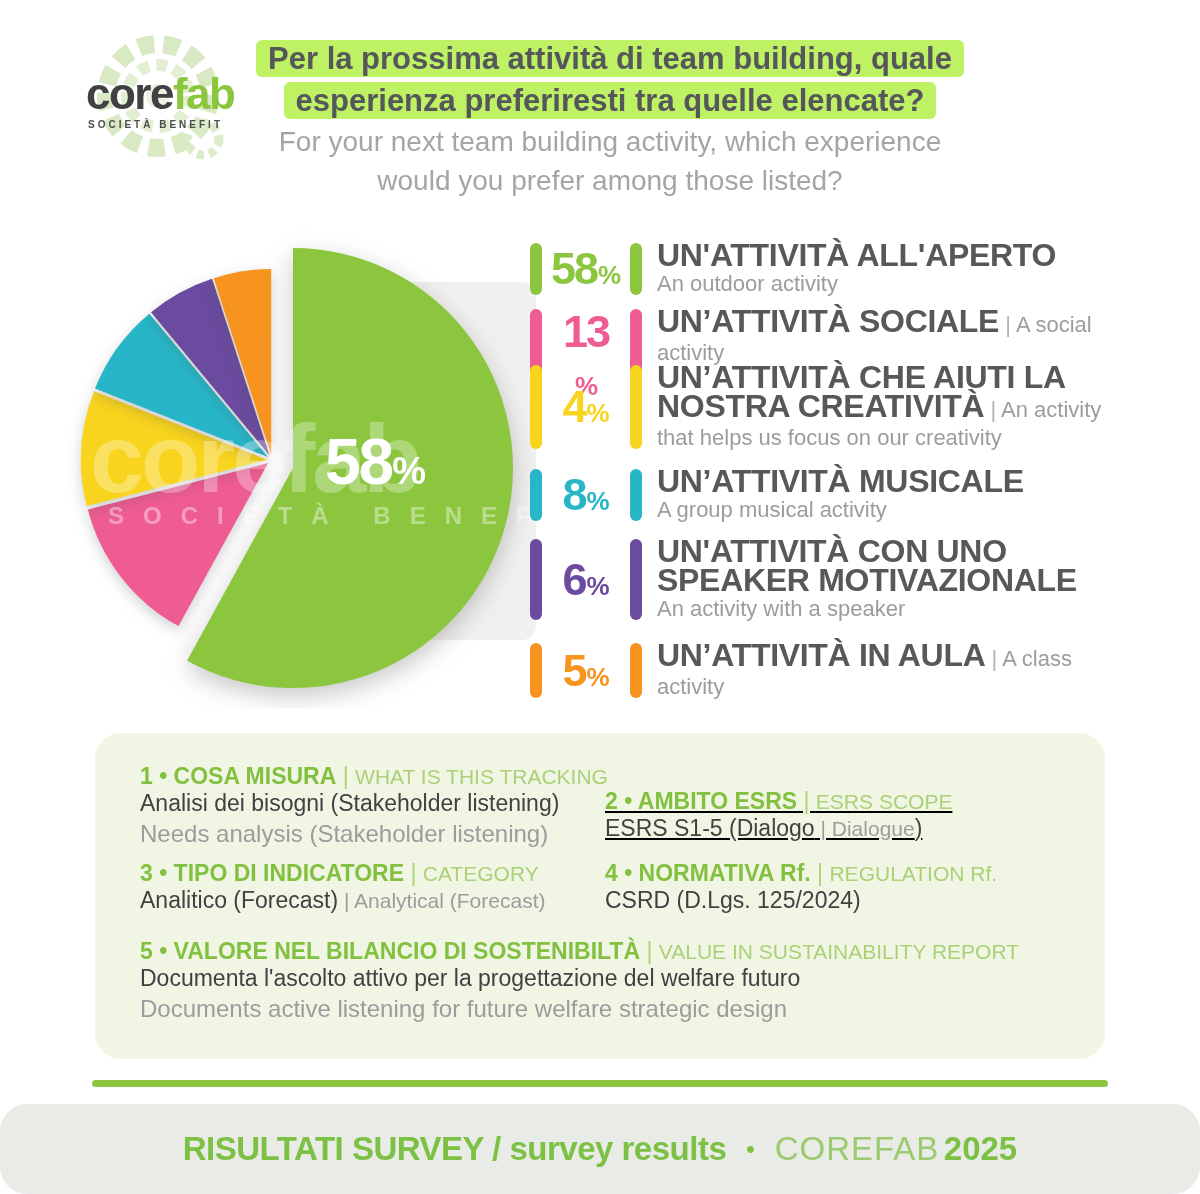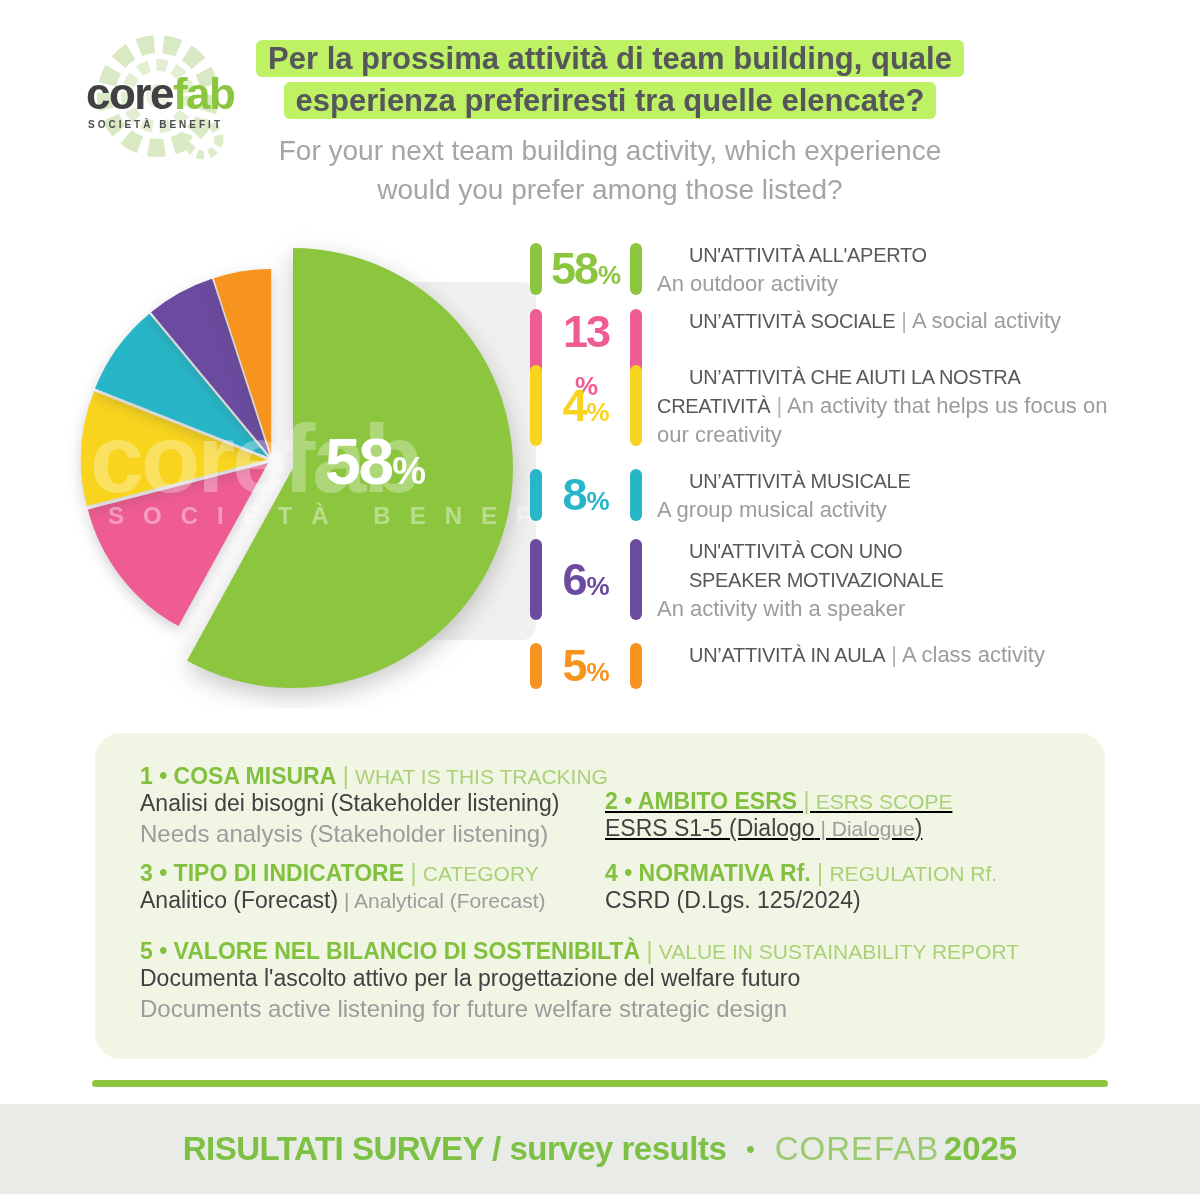--- a/index.html
+++ b/index.html
@@ -12,21 +12,21 @@
   .logo-text { position:absolute; left:26px; top:50px; font-size:44px; font-weight:700; letter-spacing:-1.5px; line-height:44px; }
   .logo-core { color:#414042; }
   .logo-fab  { color:#8cc63f; }
   .logo-sub  { position:absolute; left:28px; top:97px; font-size:10px; font-weight:700; letter-spacing:3px; color:#4b4c4e; }
 
   
   .titles { position:absolute; left:245px; top:38px; width:730px; text-align:center; }
   .title-line { font-size:31px; font-weight:700; color:#56575a; line-height:42px; }
   .title-line .hl { background:#bef264; border-radius:6px; padding:1px 12px; box-decoration-break:clone; }
   .subtitle-line { font-size:28px; color:#a5a5a5; line-height:39px; }
-  .subtitle-block { margin-top:9px; }
+  .subtitle-block { }
 
   
   .gray-panel { position:absolute; left:310px; top:282px; width:226px; height:358px; background:#f0f0ef; border-radius:14px; z-index:1; }
   .pie-svg { position:absolute; left:58px; top:228px; width:480px; height:480px; z-index:2; }
   .slice { filter:drop-shadow(0 5px 7px rgba(70,70,70,0.25)); }
   .slice-main { filter:drop-shadow(0 8px 12px rgba(70,70,70,0.30)); }
   .wm1 { position:absolute; left:90px; top:403px; font-size:97px; font-weight:700; letter-spacing:-3px; color:rgba(255,255,255,0.30); z-index:3; white-space:nowrap; }
   .wm2 { position:absolute; left:108px; top:502px; font-size:24px; font-weight:600; letter-spacing:19px; color:rgba(255,255,255,0.40); z-index:3; white-space:nowrap; }
   .pie-center-label { position:absolute; left:325px; top:425px; z-index:4; color:#ffffff; white-space:nowrap; }
   .pie-center-label .v { font-size:64px; font-weight:700; letter-spacing:-2px; }
@@ -34,21 +34,21 @@
 
   
   .lrow { position:absolute; left:530px; display:flex; align-items:stretch; z-index:5; }
   .r1 { top:240px; } .r2 { top:306px; } .r3 { top:362px; }
   .r4 { top:466px; } .r5 { top:536px; } .r6 { top:640px; }
   .pill { width:12px; border-radius:7px; margin:3px 0; }
   .pct { width:88px; display:flex; align-items:center; justify-content:center; font-weight:700; }
   .pct .num { font-size:45px; letter-spacing:-2px; }
   .pct .unit { font-size:26px; margin-left:1px; padding-top:13px; }
   .lbl { margin-left:15px; width:470px; padding-top:1px; }
-  .lbl .b { font-weight:400; color:#57585a; font-size:20px; line-height:29px; letter-spacing:-0.3px; white-space:pre-line;margin-left:32px; }
+  .lbl .b { font-weight:700; color:#57585a; font-size:32px; line-height:29px; letter-spacing:-0.3px; white-space:pre-line; }
   .lbl .g { color:#9c9c9c; font-size:22px; line-height:28px; }
   .lbl .sep { color:#b3b3b3; font-size:22px; }
   .lrow.inline .lbl .b, .lrow.inline .lbl .g, .lrow.inline .lbl .sep { display:inline; white-space:normal; }
   .lrow.stacked .lbl .b, .lrow.stacked .lbl .g { display:block; }
 
   
   .info-box { position:absolute; left:95px; top:733px; width:1010px; height:326px; background:#f1f6e4; border-radius:26px; z-index:1; }
   .ib-item { position:absolute; }
   .i1 { left:45px;  top:30px; }
   .i2 { left:510px; top:55px;text-decoration:underline; }
@@ -58,21 +58,21 @@
   .ib-head { font-size:23px; }
   .ib-head .hit { font-weight:700; color:#82c140; }
   .ib-head .hpipe { color:#aad178; font-weight:400; }
   .ib-head .hen { color:#aad178; font-weight:400; font-size:21px; }
   .ib-dark { font-size:23px; color:#414042; }
   .ib-dark .dgray { color:#9c9c9c; font-size:21px; }
   .ib-gray { font-size:24px; color:#9c9c9c; margin-top:3px; }
 
   
   .sep-line { position:absolute; left:92px; top:1080px; width:1016px; height:7px; border-radius:4px; background:#8cc63f; }
-  .footer-bar { position:absolute; left:0; top:1104px; width:1200px; height:90px; background:#e9ebe7; display:flex; align-items:center; justify-content:center; gap:20px; }
+  .footer-bar { position:absolute; left:0; top:1104px; width:1200px; height:90px; background:#e9ebe7; display:flex; align-items:center; justify-content:center; gap:20px;border-radius:27px; }
   .f-results { font-weight:700; font-size:33px; color:#7cc143; letter-spacing:-0.5px; }
   .f-dot { color:#7cc143; font-size:24px; font-weight:700; }
   .f-brand { font-size:33px; color:#9cca6e; letter-spacing:1px; }
   .f-year { font-weight:700; font-size:33px; color:#7cc143; }
 </style>
 </head>
 <body>
 
 <div class="page">
 

